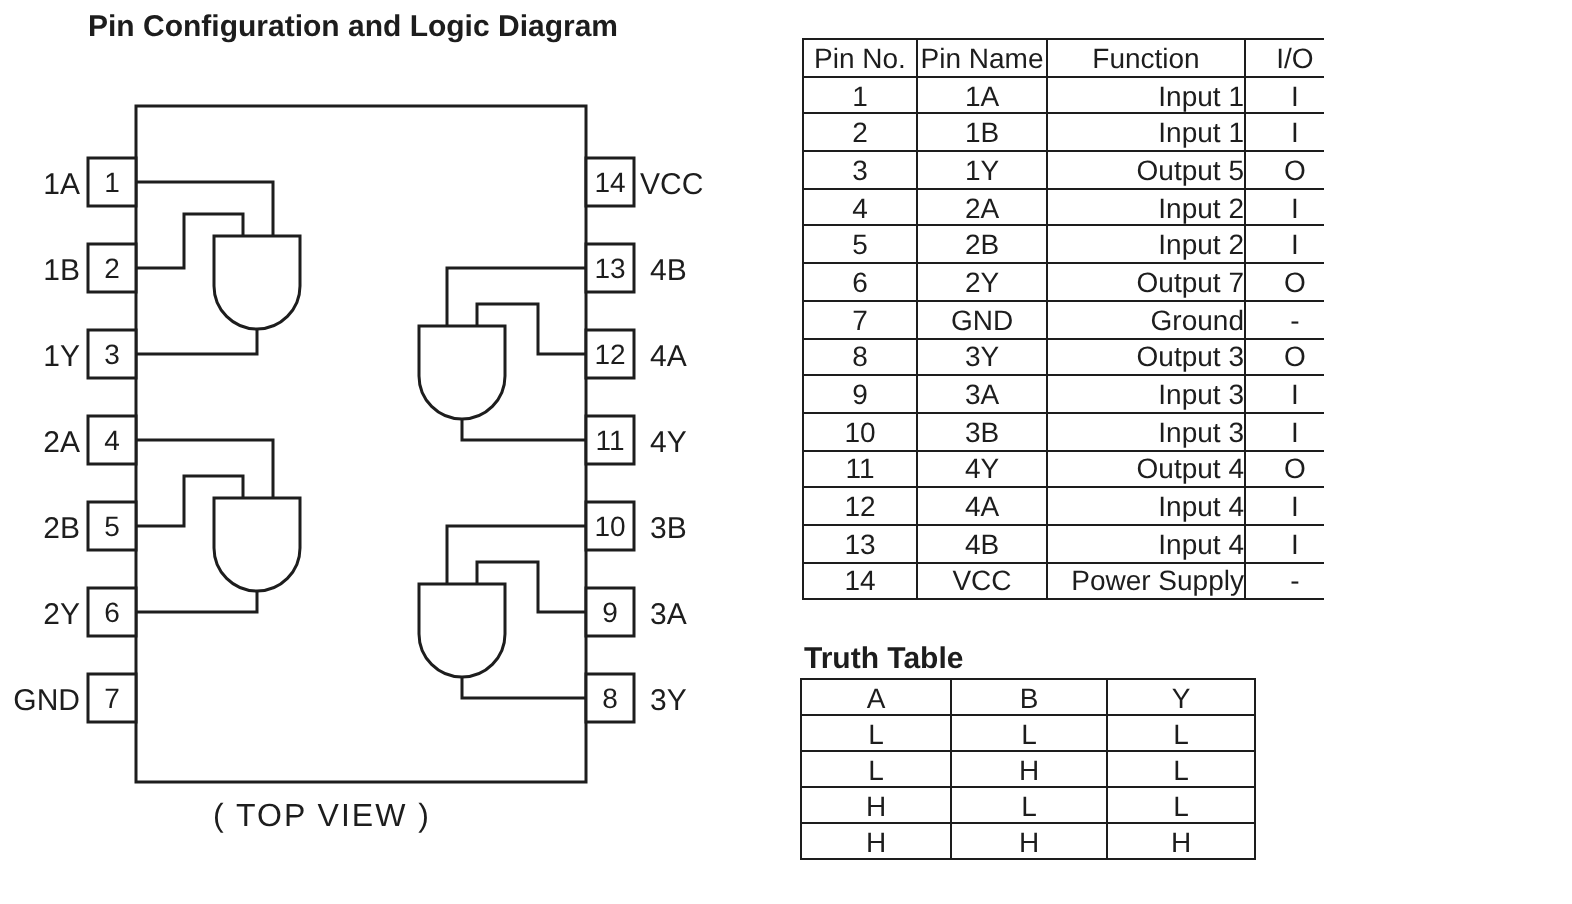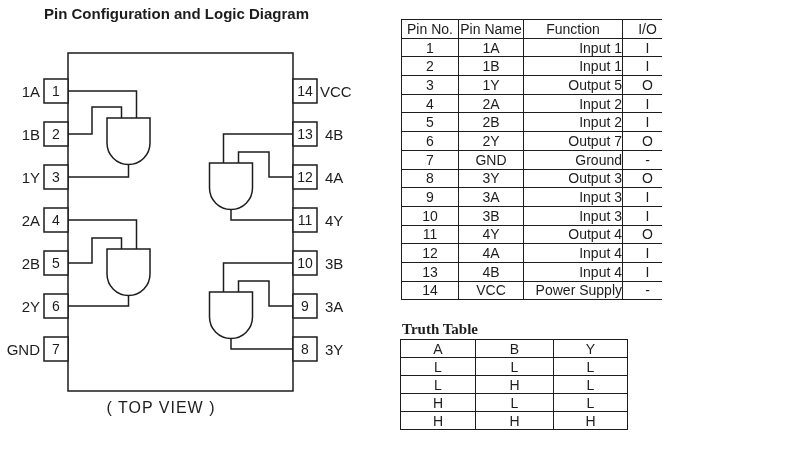--- a/index.html
+++ b/index.html
@@ -4,21 +4,21 @@
 <style>
   * { margin:0; padding:0; box-sizing:border-box; }
   html,body { background:#ffffff; }
   .page {
     position:relative; width:662px; height:452px; background:#ffffff;
     font-family:"Liberation Sans", sans-serif; color:#1d1d1d; overflow:hidden;
   }
   .sec-title { position:absolute; font-size:15px; font-weight:bold; white-space:nowrap; }
   #diagram-title { left:44px; top:5px; }
   #pin-desc-title { left:402px; top:1px; }
-  #truth-title { left:402px; top:321px;font-family:Liberation Serif, serif; }
+  #truth-title { left:402px; top:321px; }
 
   svg.diagram { position:absolute; left:0; top:0; }
   svg.diagram text { fill:#1d1d1d; }
   .pin-num { font-size:14px; text-anchor:middle; }
   .pin-label { font-size:15px; }
   .pin-label.left { text-anchor:end; }
   .caption { font-size:16px; text-anchor:middle; letter-spacing:1px; }
 
   table.dtable {
     position:absolute; border-collapse:collapse; table-layout:fixed;

